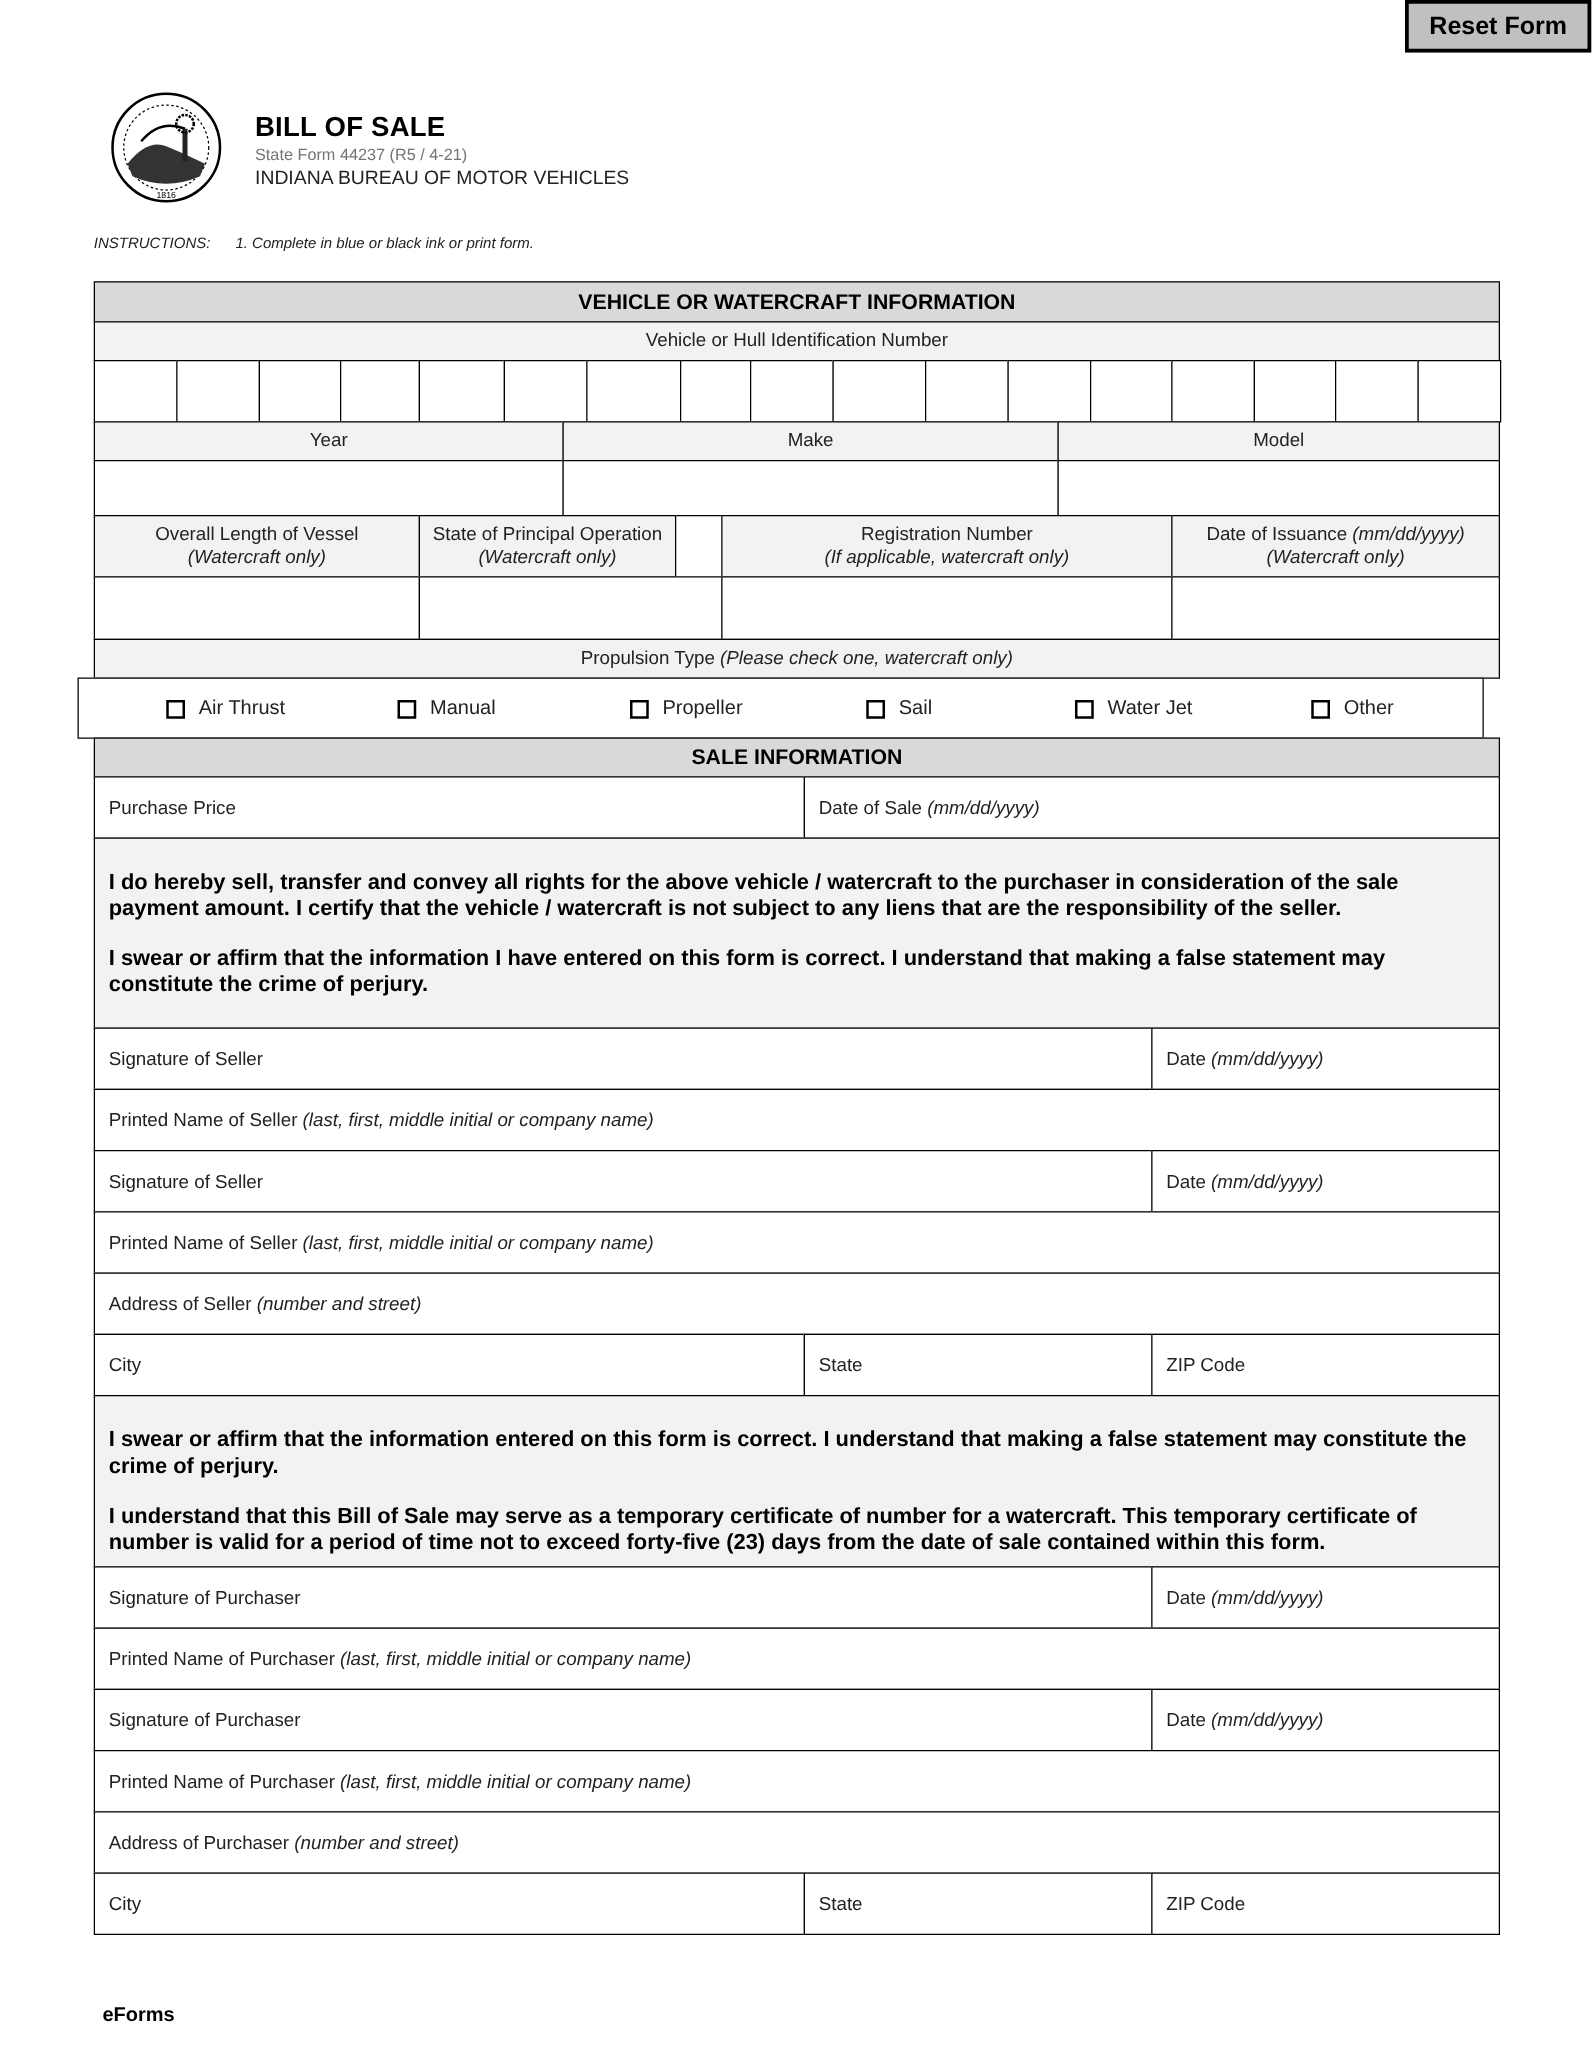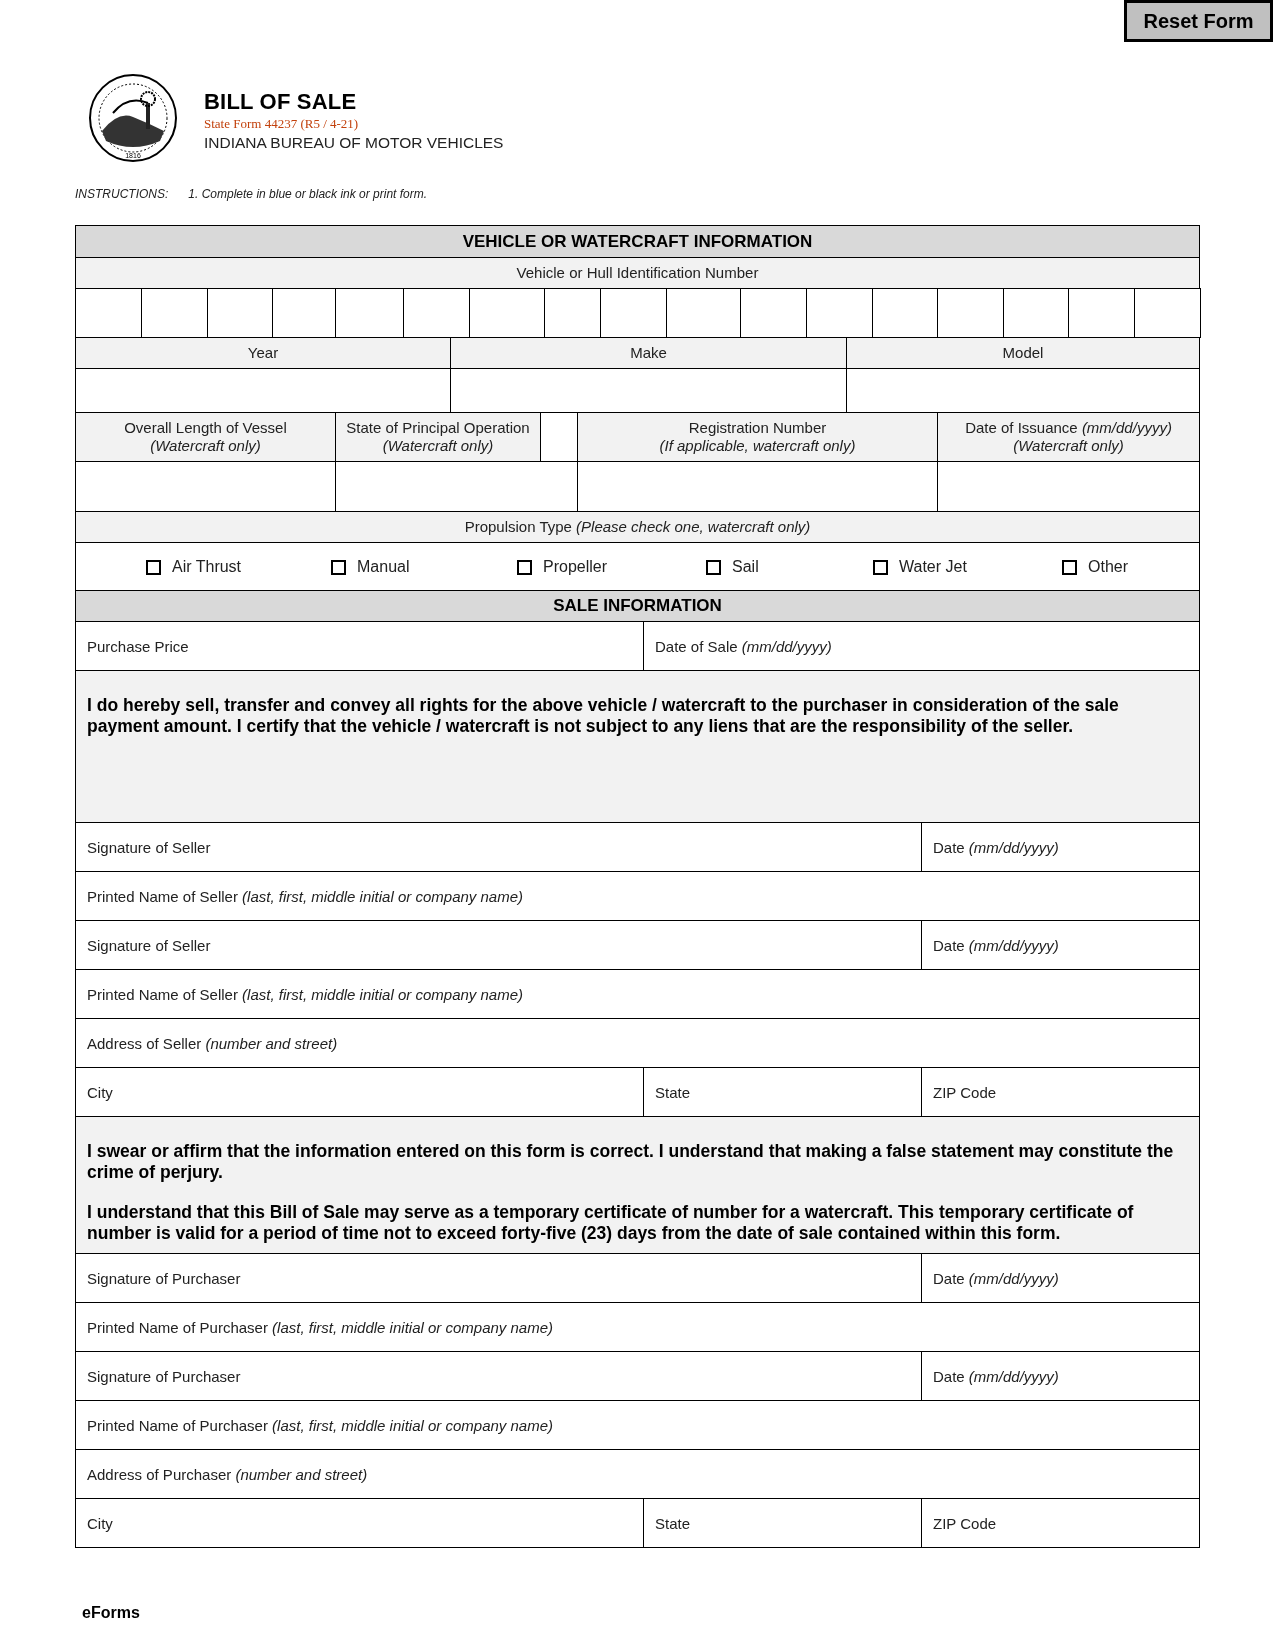--- a/index.html
+++ b/index.html
@@ -1,21 +1,21 @@
 <!DOCTYPE html>
 <html><head>
 <meta charset="utf-8">
 <style>
   html, body { margin:0; padding:0; }
   body { width:1275px; height:1650px; position:relative; background:#ffffff; font-family:"Liberation Sans", sans-serif; color:#000; overflow:hidden; }
   .abs { position:absolute; }
   .reset-btn { left:1124px; top:0; width:149px; height:42px; box-sizing:border-box; border:3px solid #000; background:#c0c0c0; font-weight:bold; font-size:20px; display:flex; align-items:center; justify-content:center; cursor:pointer; }
   .seal { left:88px; top:73px; width:90px; height:90px; }
   .title { left:204px; top:89px; font-size:22px; font-weight:bold; letter-spacing:0.2px; }
-  .subtitle { left:204px; top:116px; font-size:13px; color:#c2410c;font-family:Liberation Serif, serif; }
+  .subtitle { left:204px; top:116px; font-size:13px; color:#737373; }
   .agency { left:204px; top:134px; font-size:15.5px; color:#222; }
   .instructions { left:75px; top:187px; font-size:12px; font-style:italic; color:#222; }
   .instructions .gap { display:inline-block; width:20px; }
   .cell { position:absolute; box-sizing:border-box; border:1.5px solid #000; }
   .hdr { background:#d9d9d9; font-weight:bold; font-size:17px; display:flex; align-items:center; justify-content:center; }
   .lbl { background:#f2f2f2; font-size:15px; display:flex; align-items:center; justify-content:center; text-align:center; color:#222; flex-direction:column; line-height:18px; }
   .inp { background:#fff; }
   .field { background:#fff; font-size:15px; color:#222; padding:16px 0 0 11px; }
   .field i, .lbl i { font-style:italic; }
   .stmt { background:#f2f2f2; font-weight:bold; font-size:17.5px; line-height:21px; padding:24px 10px 0 11px; }
@@ -93,21 +93,21 @@
   <i>(Watercraft only)</i>
 </div>
 <div class="cell inp" style="left:75px;top:461px;width:261px;height:51px;"></div>
 <div class="cell inp" style="left:335px;top:461px;width:243px;height:51px;"></div>
 <div class="cell inp" style="left:577px;top:461px;width:361px;height:51px;"></div>
 <div class="cell inp" style="left:937px;top:461px;width:263px;height:51px;"></div>
 
 <div class="cell lbl" style="left:75px;top:511px;width:1125px;height:32px;flex-direction:row;">
   <span>Propulsion Type</span>&nbsp;<i>(Please check one, watercraft only)</i>
 </div>
-<div class="cell cb-row" style="left:75px;top:542px;width:1125px;height:49px;">
+<div class="cell cb-row" style="left:62px;top:542px;width:1125px;height:49px;">
   <div class="cb" style="left:70px;">
       <span class="box"></span>
       <span>Air Thrust</span>
     </div>
   <div class="cb" style="left:255px;">
       <span class="box"></span>
       <span>Manual</span>
     </div>
   <div class="cb" style="left:441px;">
       <span class="box"></span>
@@ -125,20 +125,21 @@
       <span class="box"></span>
       <span>Other</span>
     </div>
 </div>
 
 <div class="cell hdr" style="left:75px;top:590px;width:1125px;height:32px;">SALE INFORMATION</div>
 <div class="cell field" style="left:75px;top:621px;width:569px;height:50px;"><span>Purchase Price</span></div>
 <div class="cell field" style="left:643px;top:621px;width:557px;height:50px;"><span>Date of Sale</span> <i>(mm/dd/yyyy)</i></div>
 <div class="cell stmt" style="left:75px;top:670px;width:1125px;height:153px;">
   <p>I do hereby sell, transfer and convey all rights for the above vehicle / watercraft to the purchaser in consideration of the sale payment amount.  I certify that the vehicle / watercraft is not subject to any liens that are the responsibility of the seller.</p>
+  <p>I swear or affirm that the information I have entered on this form is correct.  I understand that making a false statement may constitute the crime of perjury.</p>
 </div>
 
 <div class="cell field" style="left:75px;top:822px;width:847px;height:50px;"><span>Signature of Seller</span></div>
 <div class="cell field" style="left:921px;top:822px;width:279px;height:50px;"><span>Date</span> <i>(mm/dd/yyyy)</i></div>
 <div class="cell field" style="left:75px;top:871px;width:1125px;height:50px;"><span>Printed Name of Seller</span> <i>(last, first, middle initial or company name)</i></div>
 <div class="cell field" style="left:75px;top:920px;width:847px;height:50px;"><span>Signature of Seller</span></div>
 <div class="cell field" style="left:921px;top:920px;width:279px;height:50px;"><span>Date</span> <i>(mm/dd/yyyy)</i></div>
 <div class="cell field" style="left:75px;top:969px;width:1125px;height:50px;"><span>Printed Name of Seller</span> <i>(last, first, middle initial or company name)</i></div>
 <div class="cell field" style="left:75px;top:1018px;width:1125px;height:50px;"><span>Address of Seller</span> <i>(number and street)</i></div>
 <div class="cell field" style="left:75px;top:1067px;width:569px;height:50px;"><span>City</span></div>

